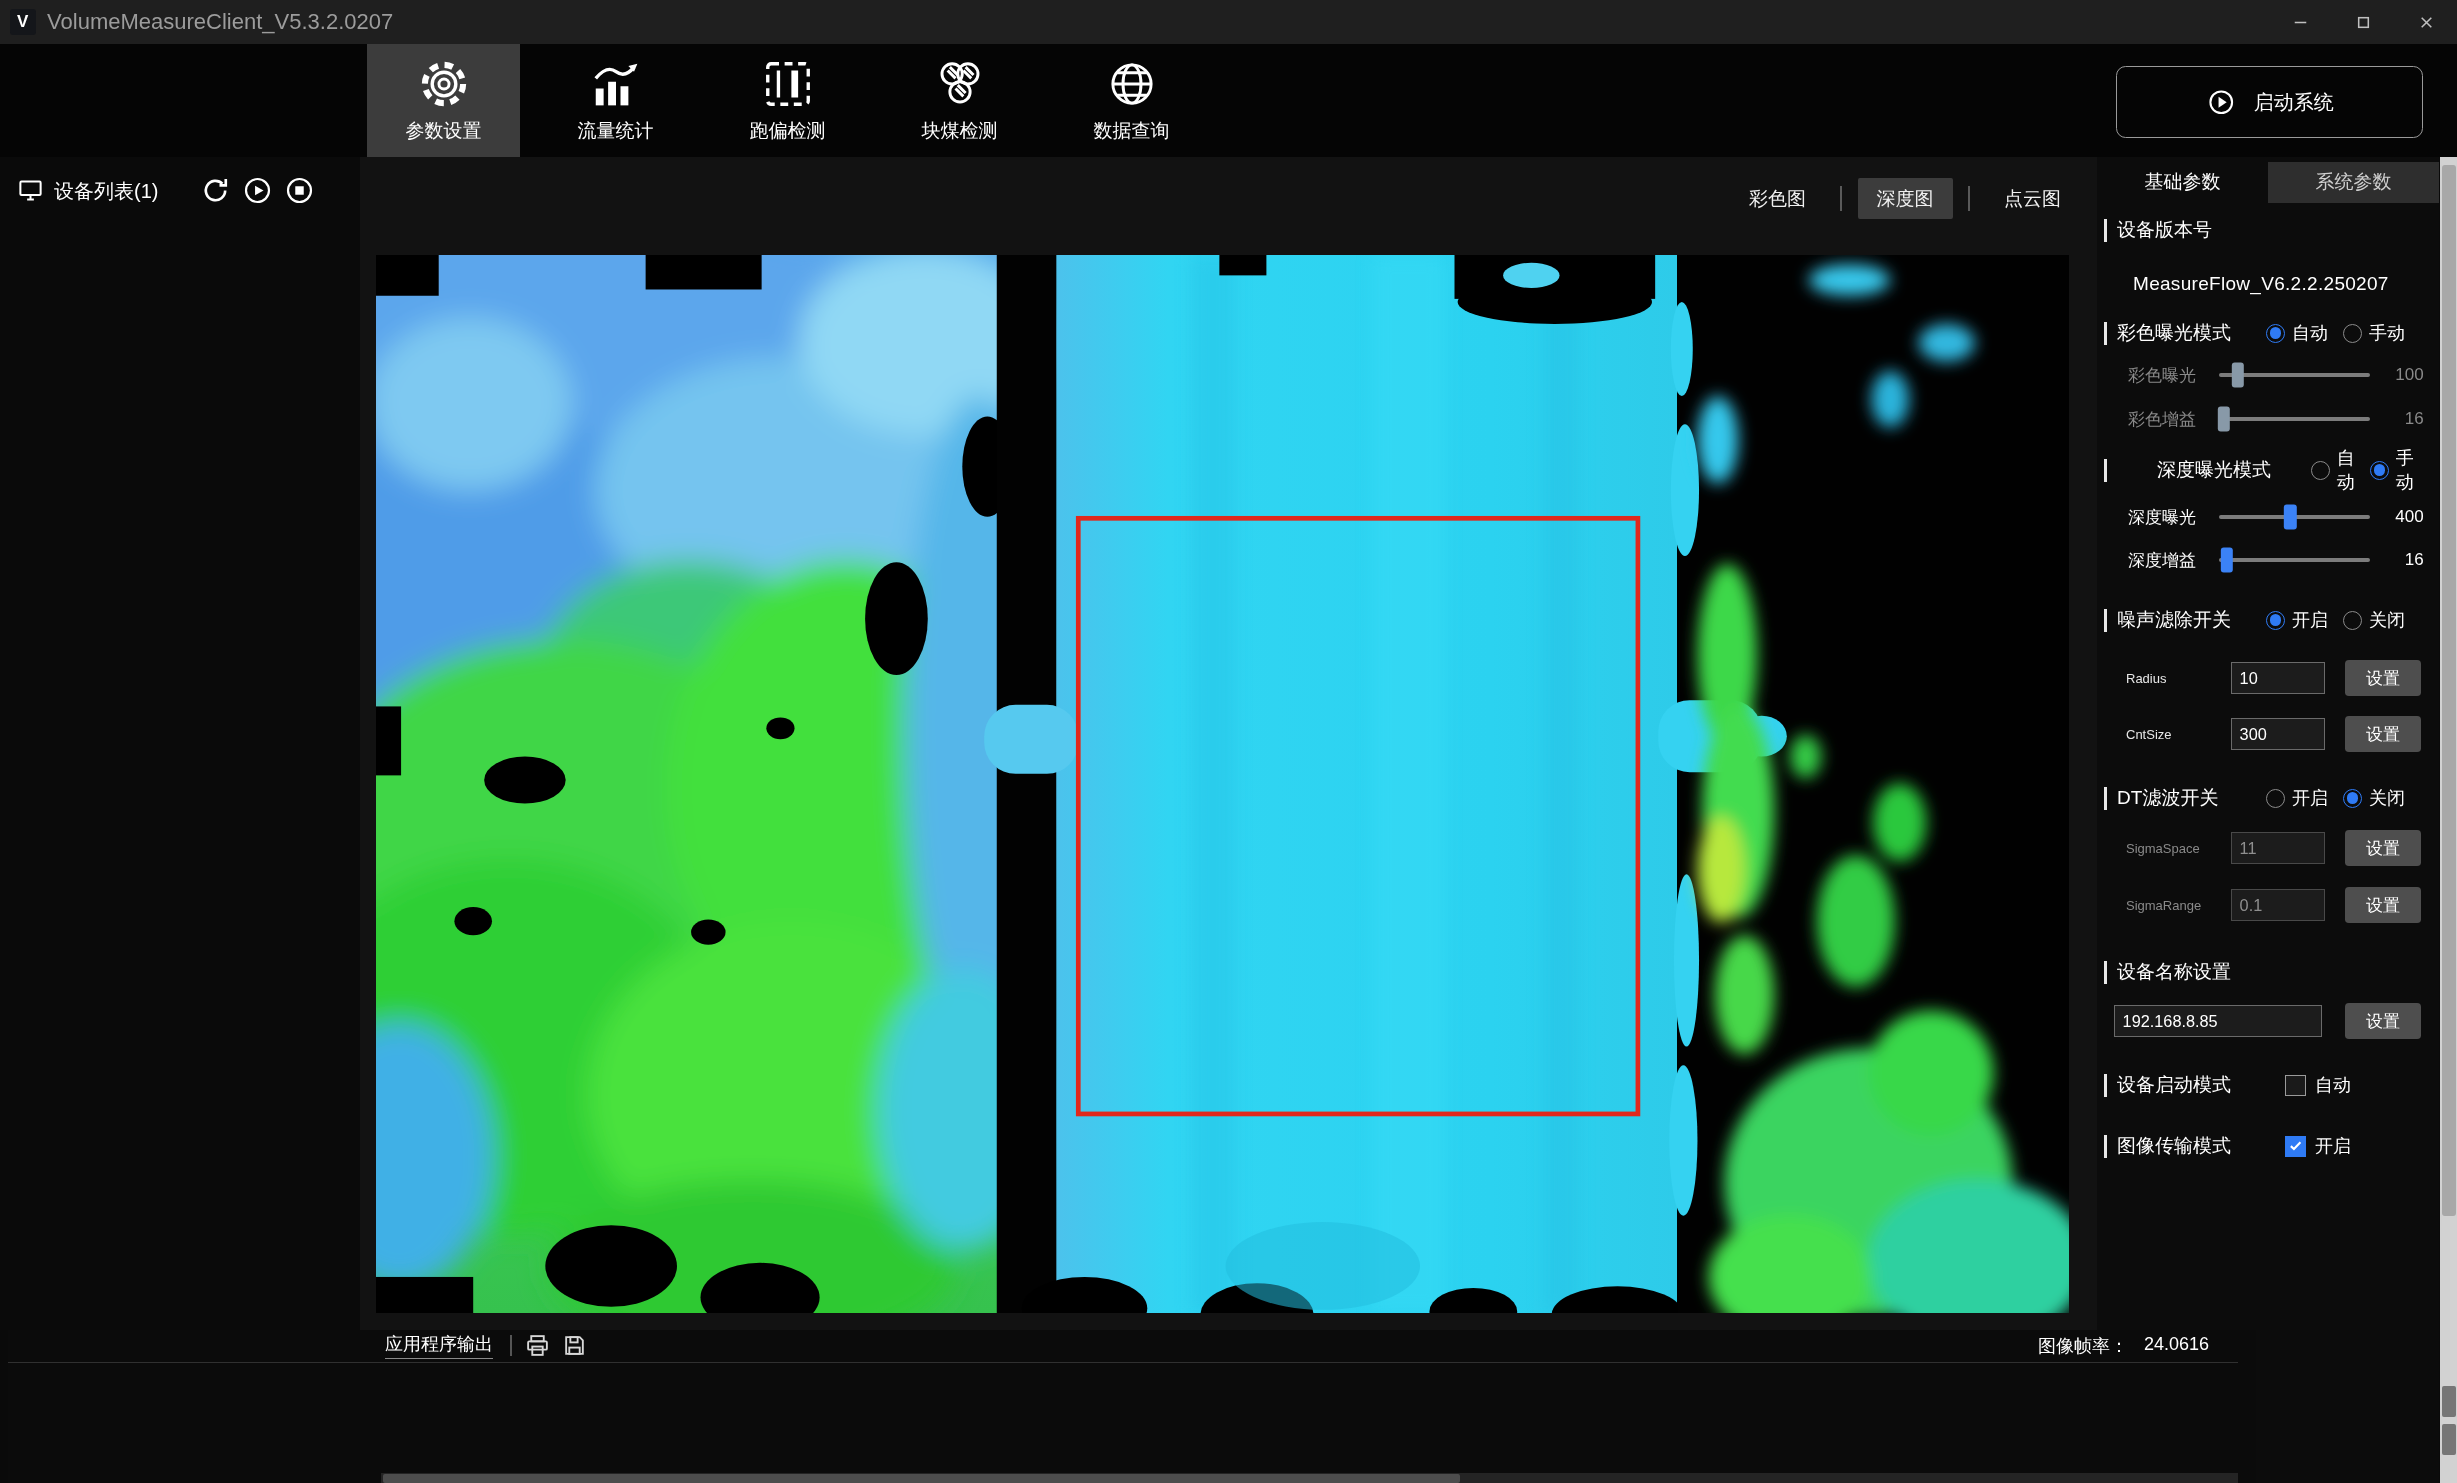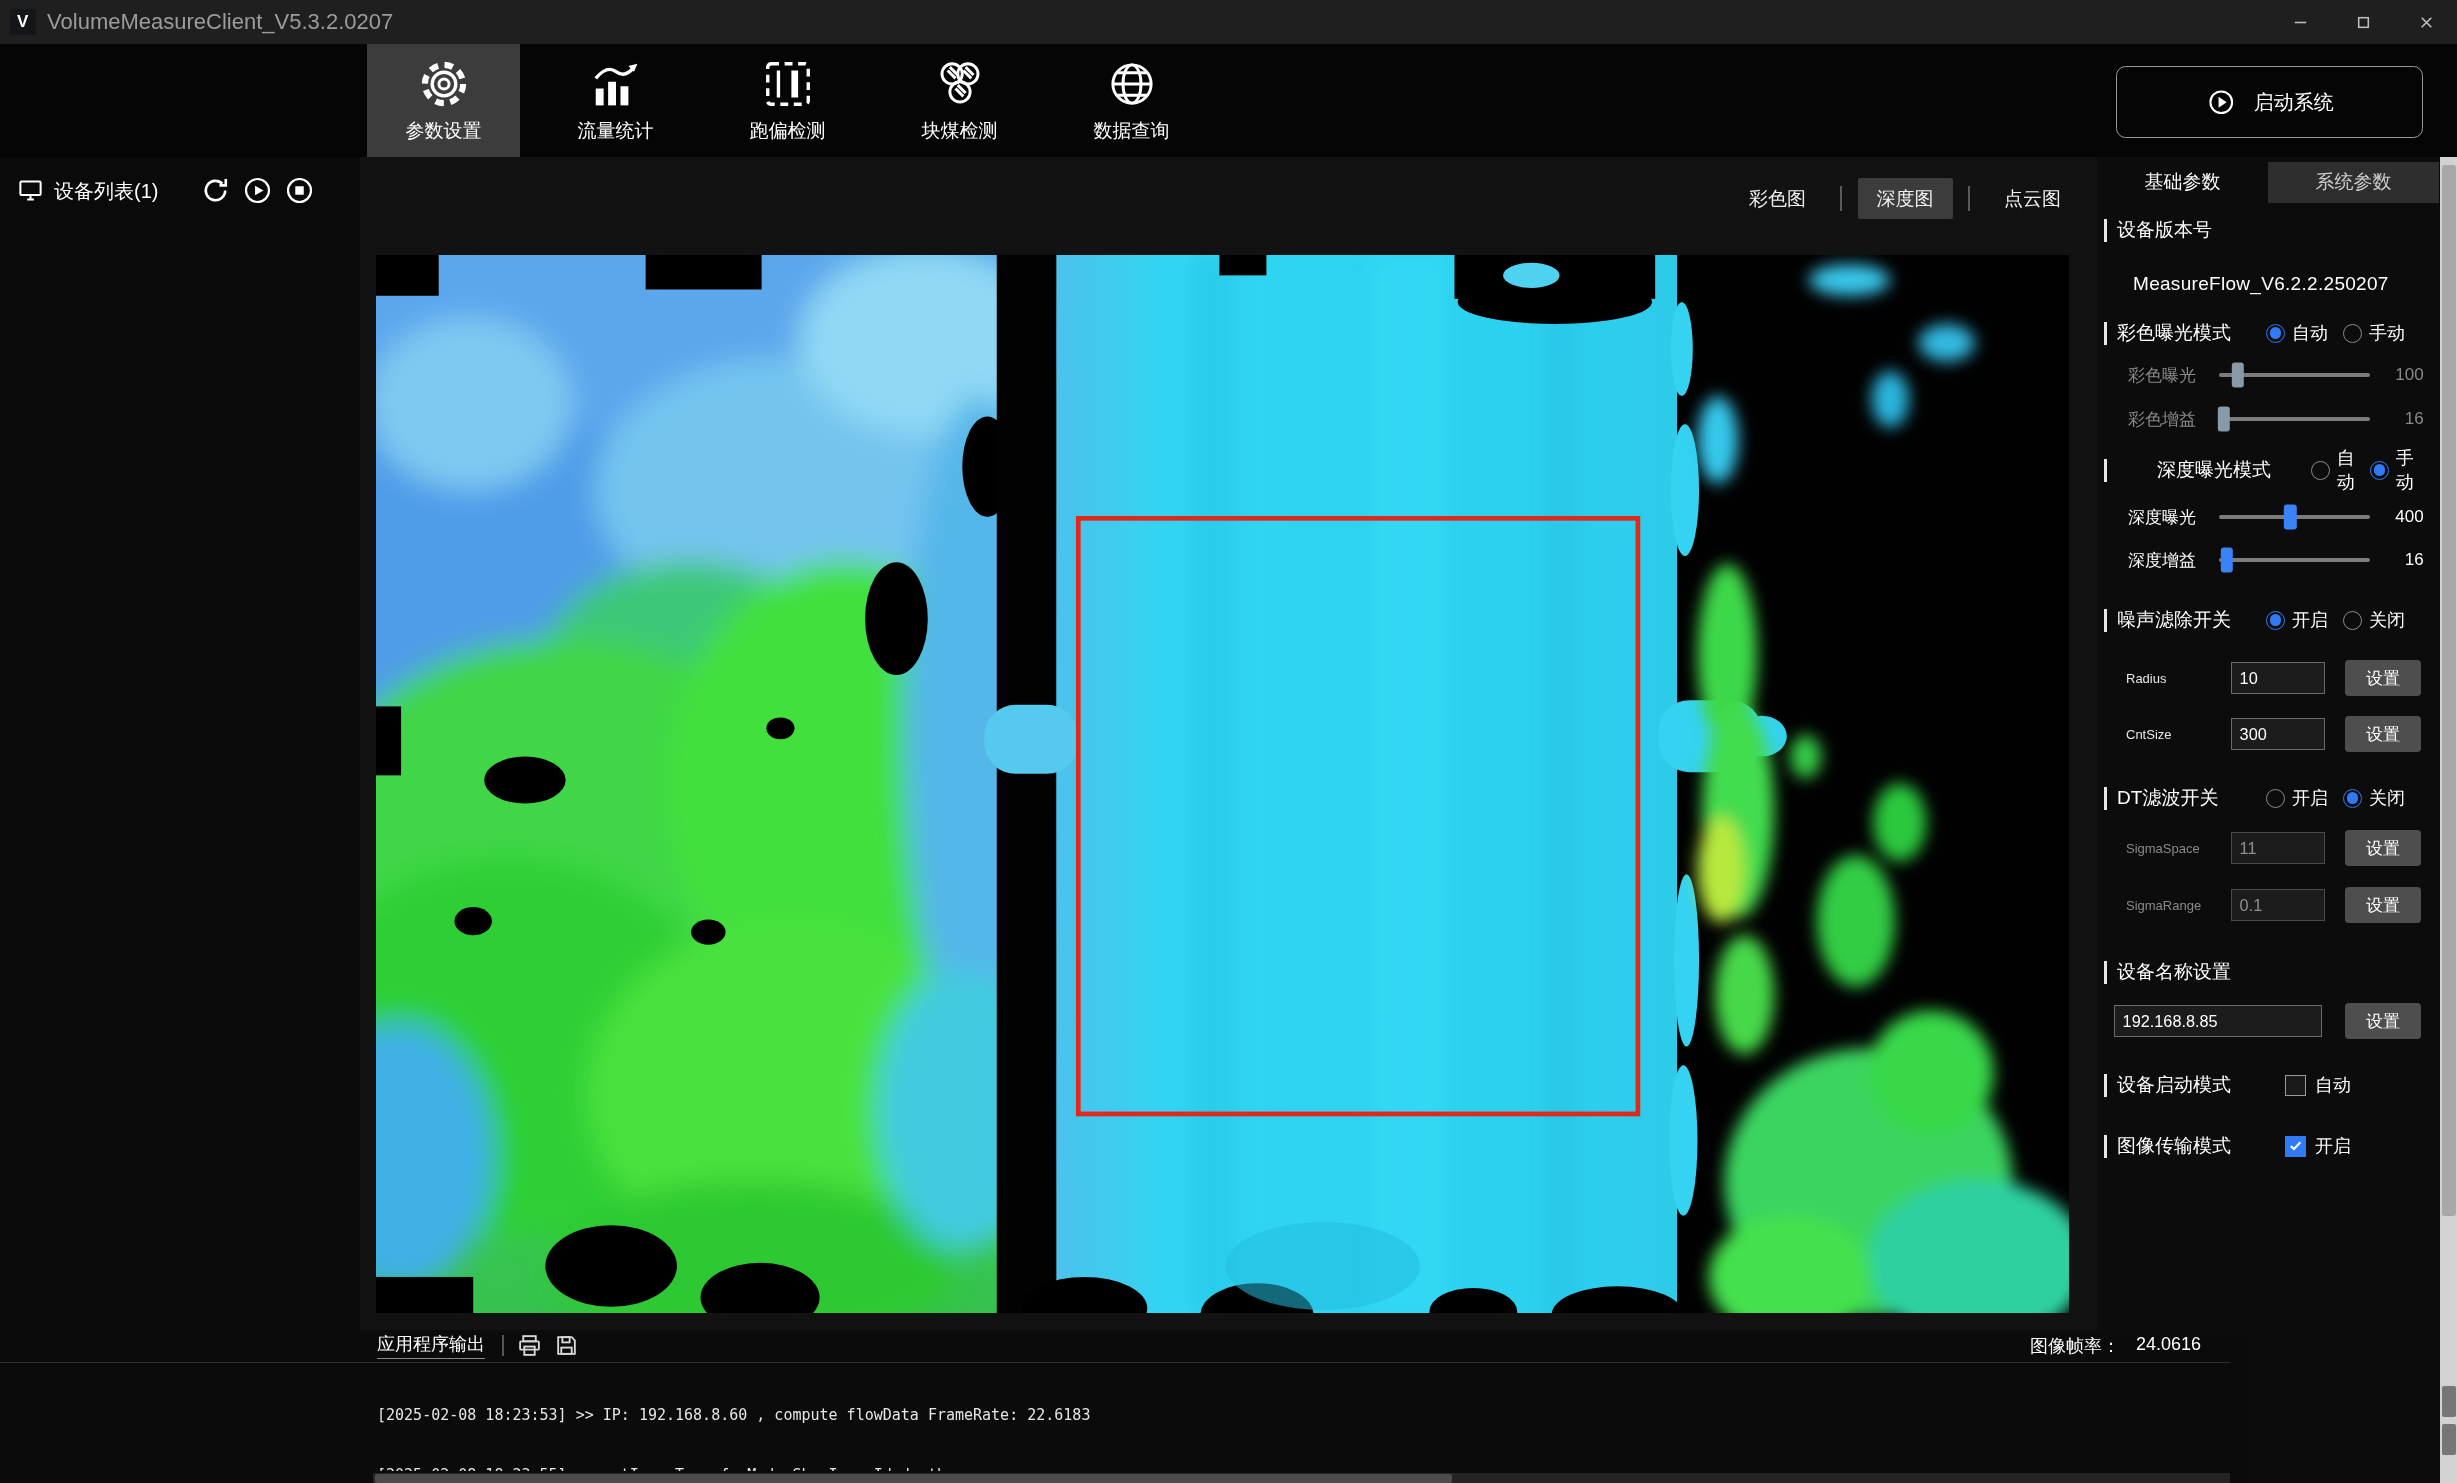--- a/index.html
+++ b/index.html
@@ -75,21 +75,21 @@
   .set-btn { margin-left:auto; margin-right:18px; width:76px; height:36px; background:#4e4e4e; border:none; border-radius:3.8px; color:#fff; font-size:17px; font-family:"Liberation Sans", sans-serif; }
   .name-row { padding-left:17px; height:42px; }
   .name-input { width:208px; }
 
   .checkbox-group { margin-left:auto; margin-right:88px; display:flex; align-items:center; gap:8.6px; }
   .checkbox { width:21px; height:21px; border:1.9px solid #9a9a9a; background:#1a1a1a; flex:none; display:flex; align-items:center; justify-content:center; }
   .checkbox.checked { background:#2f7bf5; border-color:#2f7bf5; }
   .checkbox svg { width:15.3px; height:15.3px; }
 
   
-  .bottom-bar { position:absolute; left:0; top:1330px; width:2248px; height:154px; background:#0b0b0b; }
+  .bottom-bar { position:absolute; left:8px; top:1330px; width:2248px; height:154px; background:#0b0b0b; }
   .log-head { position:absolute; top:0; left:0; right:18px; height:32.5px; display:flex; align-items:center; border-bottom:1px solid #303030; }
   .log-tab { margin-left:377px; font-size:18px; color:#fff; padding-bottom:1.9px; border-bottom:1.9px solid #8a8a8a; }
   .log-sep { width:1.9px; height:21px; background:#555; margin:0 13.4px 0 17px; }
   .log-icon { width:25px; height:25px; margin-right:11.5px; }
   .framerate { margin-left:auto; margin-right:29px; font-size:18px; color:#fff; display:flex; gap:16px; }
   .log-body { position:absolute; top:35px; left:377px; right:43px; bottom:13.4px; overflow:hidden; font-family:"DejaVu Sans Mono", monospace; font-size:15px; line-height:20px; color:#e6e6e6; white-space:pre; }
   .hscroll { position:absolute; left:373px; right:18px; bottom:0; height:11.5px; background:#242424; }
   .hscroll-thumb { position:absolute; left:1.9px; top:1px; width:58%; height:9.6px; background:#4d4d4d; border-radius:1.9px; }
 
   
@@ -469,27 +469,20 @@
       <svg class="log-icon" viewBox="0 0 24 24" fill="none" stroke="#d8d8d8" stroke-width="1.8">
         <path d="M4 4h13l3 3v13H4z"></path>
           <rect x="8" y="4" width="7" height="5"></rect>
           <rect x="7" y="14" width="10" height="6"></rect>
       </svg>
       <span class="framerate">
         <span>图像帧率：</span>
         <span>24.0616</span>
       </span>
     </div>
-    <div class="log-body">
-      <div class="log-line">[2025-02-08 18:23:53] &gt;&gt; IP: 192.168.8.60 , compute flowData FrameRate: 22.6183</div>
-      <div class="log-line">[2025-02-08 18:23:55] &gt;&gt; setImageTransferMode ShowImageId depth</div>
-      
-      
-      
-    </div>
     <div class="hscroll">
       <div class="hscroll-thumb"></div>
     </div>
   </div>
 
   <div class="vscroll">
     <div class="vscroll-thumb-main"></div>
     <div class="vscroll-thumb-a"></div>
     <div class="vscroll-thumb-b"></div>
   </div>

